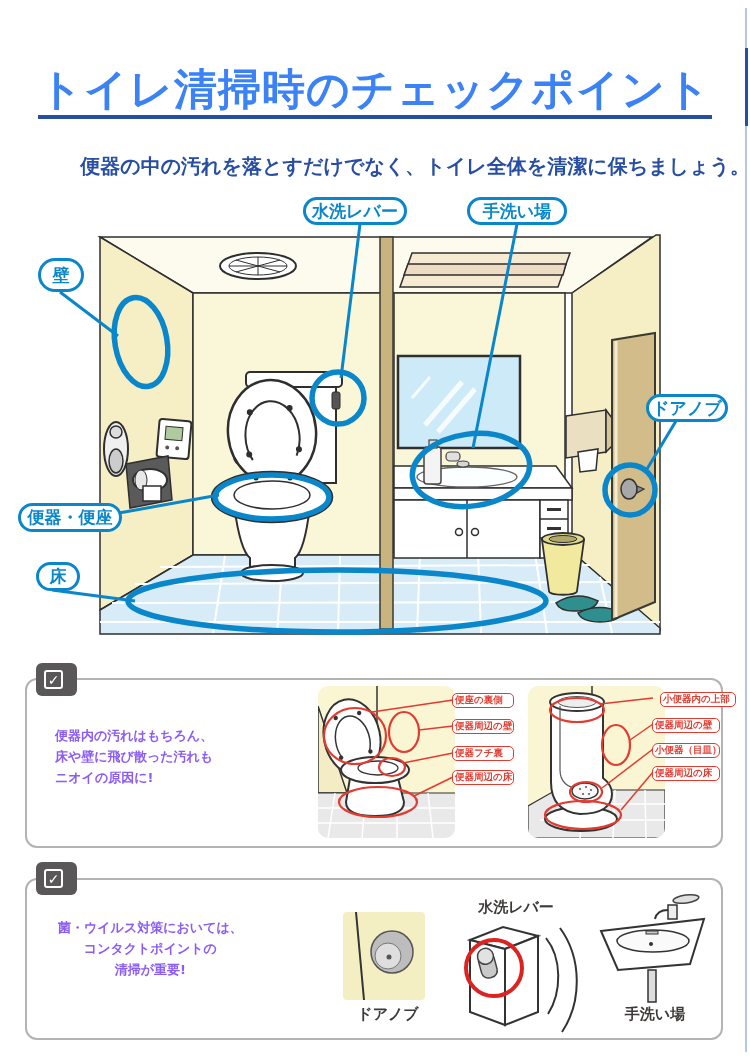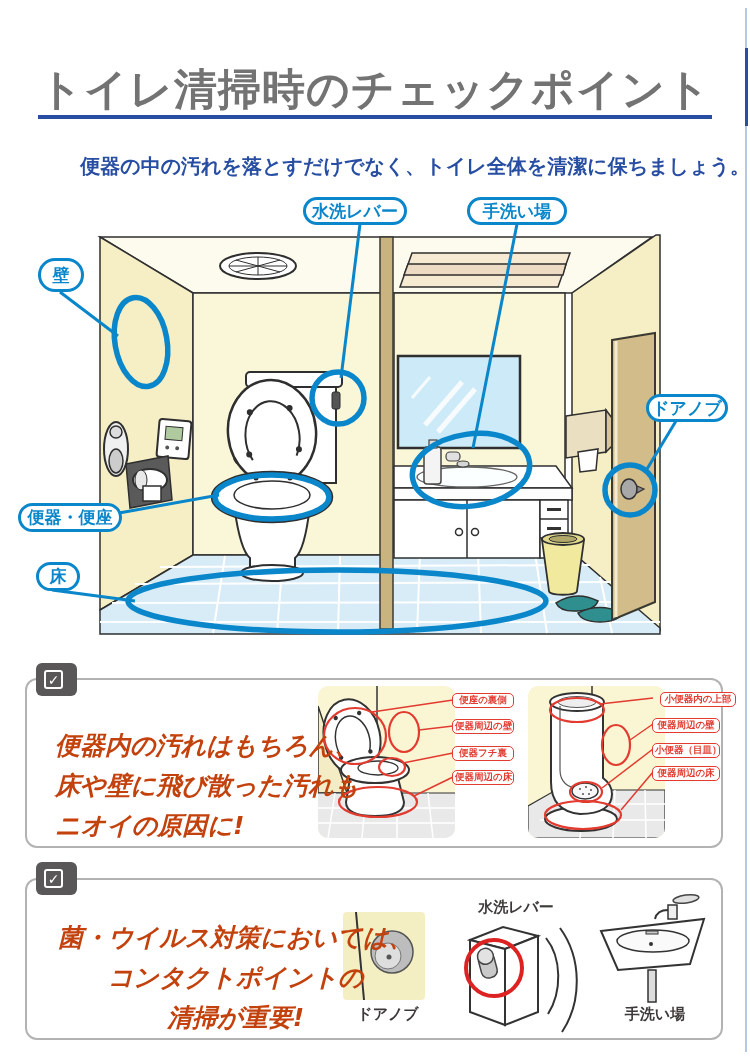--- a/index.html
+++ b/index.html
@@ -3,21 +3,21 @@
 <meta charset="utf-8">
 <style>
   html,body{margin:0;padding:0;background:#fff;}
   #poster{
     position:relative;width:750px;height:1060px;background:#fff;overflow:hidden;
     font-family:"DejaVu Sans","Liberation Sans",sans-serif;
   }
   
   .title{
     position:absolute;top:32px;left:0;width:750px;text-align:center;
-    font-size:43px;font-weight:bold;color:#737373;letter-spacing:1px;white-space:nowrap;
+    font-size:43px;font-weight:bold;color:#3b82f6;letter-spacing:1px;white-space:nowrap;
   }
   .rule{position:absolute;top:115px;left:38px;width:674px;height:4px;background:#274ea2;}
   .subtitle{
     position:absolute;top:133px;left:0;width:750px;text-align:right;
     font-size:20px;font-weight:bold;color:#274ea2;white-space:nowrap;
   }
   
   .bubble{
     position:absolute;box-sizing:border-box;background:#fff;border:3px solid #0a86ca;
     border-radius:17px;color:#0a86ca;font-weight:bold;font-size:17px;line-height:1;
@@ -30,25 +30,25 @@
   .pill{
     position:absolute;box-sizing:border-box;height:33px;background:#595757;border-radius:6px;
     color:#fff;font-weight:bold;font-size:19px;display:flex;align-items:center;gap:7px;
     padding:0 14px 0 8px;white-space:nowrap;z-index:6;
   }
   .cb{
     box-sizing:border-box;width:19px;height:19px;border:2px solid #fff;border-radius:3px;
     display:flex;align-items:center;justify-content:center;font-size:14px;font-weight:bold;color:#fff;line-height:1;
   }
   .bodytext{
-    position:absolute;font-size:25px;font-weight:bold;color:#c2410c;line-height:1.6;white-space:nowrap;z-index:4;font-style:italic;
+    position:absolute;font-size:13px;font-weight:bold;color:#8b5cf6;line-height:1.6;white-space:nowrap;z-index:4;
   }
   .redlabel{
     position:absolute;box-sizing:border-box;background:#fff;border:1.5px solid #e23b30;border-radius:5px;
-    color:#e23b30;font-size:9.5px;font-weight:bold;text-align:center;line-height:12px;height:15px;
+    color:#e23b30;font-size:9.5px;font-weight:bold;line-height:12px;height:15px;
     white-space:nowrap;z-index:5;padding:0 2px;
   }
   .minilabel{
     position:absolute;font-size:15px;font-weight:bold;color:#3e3a39;text-align:center;white-space:nowrap;z-index:5;
   }
   svg.scene{position:absolute;top:0;left:0;z-index:1;}
 </style>
 </head>
 <body>
 
@@ -342,21 +342,21 @@
     <div>ニオイの原因に!</div>
   </div>
 
   <div class="redlabel" style="left:452px;top:693px;width:62px;">便座の裏側</div>
   <div class="redlabel" style="left:452px;top:719px;width:62px;">便器周辺の壁</div>
   <div class="redlabel" style="left:452px;top:746px;width:62px;">便器フチ裏</div>
   <div class="redlabel" style="left:452px;top:770px;width:62px;">便器周辺の床</div>
 
   <div class="redlabel" style="left:660px;top:692px;width:76px;">小便器内の上部</div>
   <div class="redlabel" style="left:652px;top:718px;width:68px;">便器周辺の壁</div>
-  <div class="redlabel" style="left:652px;top:743px;width:68px;">小便器（目皿）</div>
+  <div class="redlabel" style="left:652px;top:743px;width:68px;border-radius:6px;">小便器（目皿）</div>
   <div class="redlabel" style="left:652px;top:766px;width:68px;">便器周辺の床</div>
 
   <div class="secbox" style="left:25px;top:878px;width:698px;height:162px;"></div>
   <div class="pill" style="left:36px;top:862px;">
     <span class="cb">✓</span>
   </div>
   <div class="bodytext" style="left:58px;top:918px;text-align:center;">
     <div>菌・ウイルス対策においては、</div>
     <div>コンタクトポイントの</div>
     <div>清掃が重要!</div>

